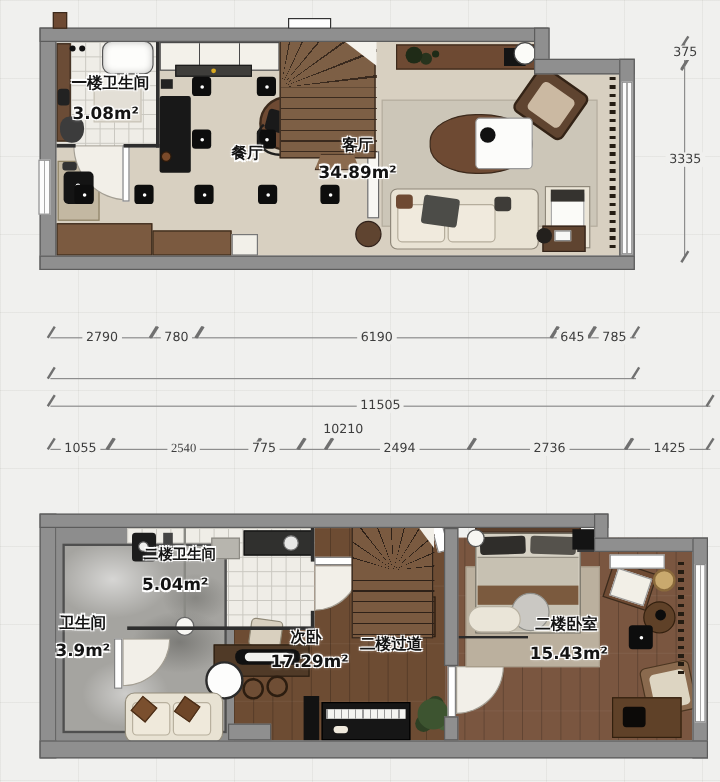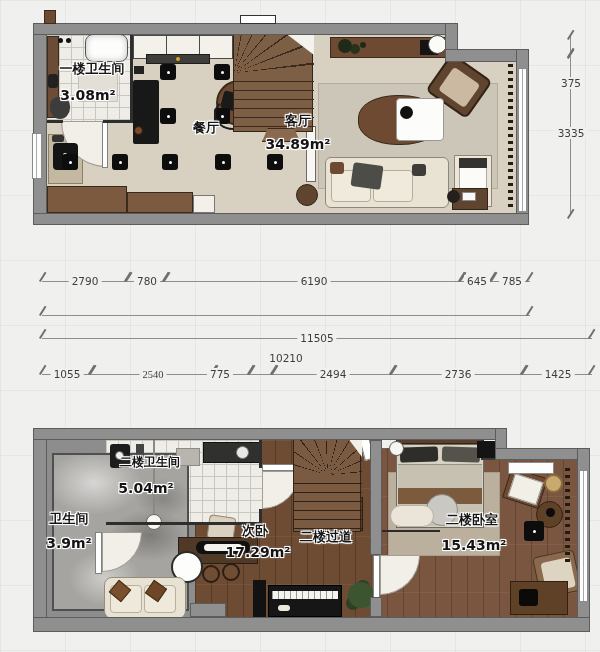--- a/index.html
+++ b/index.html
@@ -150,21 +150,21 @@
   <div class="a window winv" style="left:518px;top:68px;width:9px;height:144px;"></div>
 
   <div class="a lbl room-name" style="left:92px;top:69px;font-size:13px;">一楼卫生间</div>
   <div class="a lbl room-area" style="left:88px;top:95px;">3.08m²</div>
   <div class="a lbl room-name" style="left:206px;top:128px;">餐厅</div>
   <div class="a lbl room-name" style="left:298px;top:121px;">客厅</div>
   <div class="a lbl room-area" style="left:298px;top:144px;">34.89m²</div>
 
   <div class="a vseg" style="left:570px;top:35px;width:1px;height:18px;"></div>
   <div class="a vseg" style="left:570px;top:53px;width:1px;height:160px;"></div>
-  <div class="a dimlbl" style="left:571px;top:44px;margin-top:39px;">375</div>
+  <div class="a dimlbl" style="left:571px;top:44px;">375</div>
   <div class="a dimlbl" style="left:571px;top:133px;">3335</div>
 
   <div class="a seg" style="left:42px;top:281px;width:86px;"></div>
   <div class="a seg" style="left:128px;top:281px;width:38px;"></div>
   <div class="a seg" style="left:166px;top:281px;width:296px;"></div>
   <div class="a seg" style="left:462px;top:281px;width:31px;"></div>
   <div class="a seg" style="left:493px;top:281px;width:37px;"></div>
   <div class="a dimlbl" style="left:85px;top:281px;">2790</div>
   <div class="a dimlbl" style="left:147px;top:281px;">780</div>
   <div class="a dimlbl" style="left:314px;top:281px;">6190</div>

